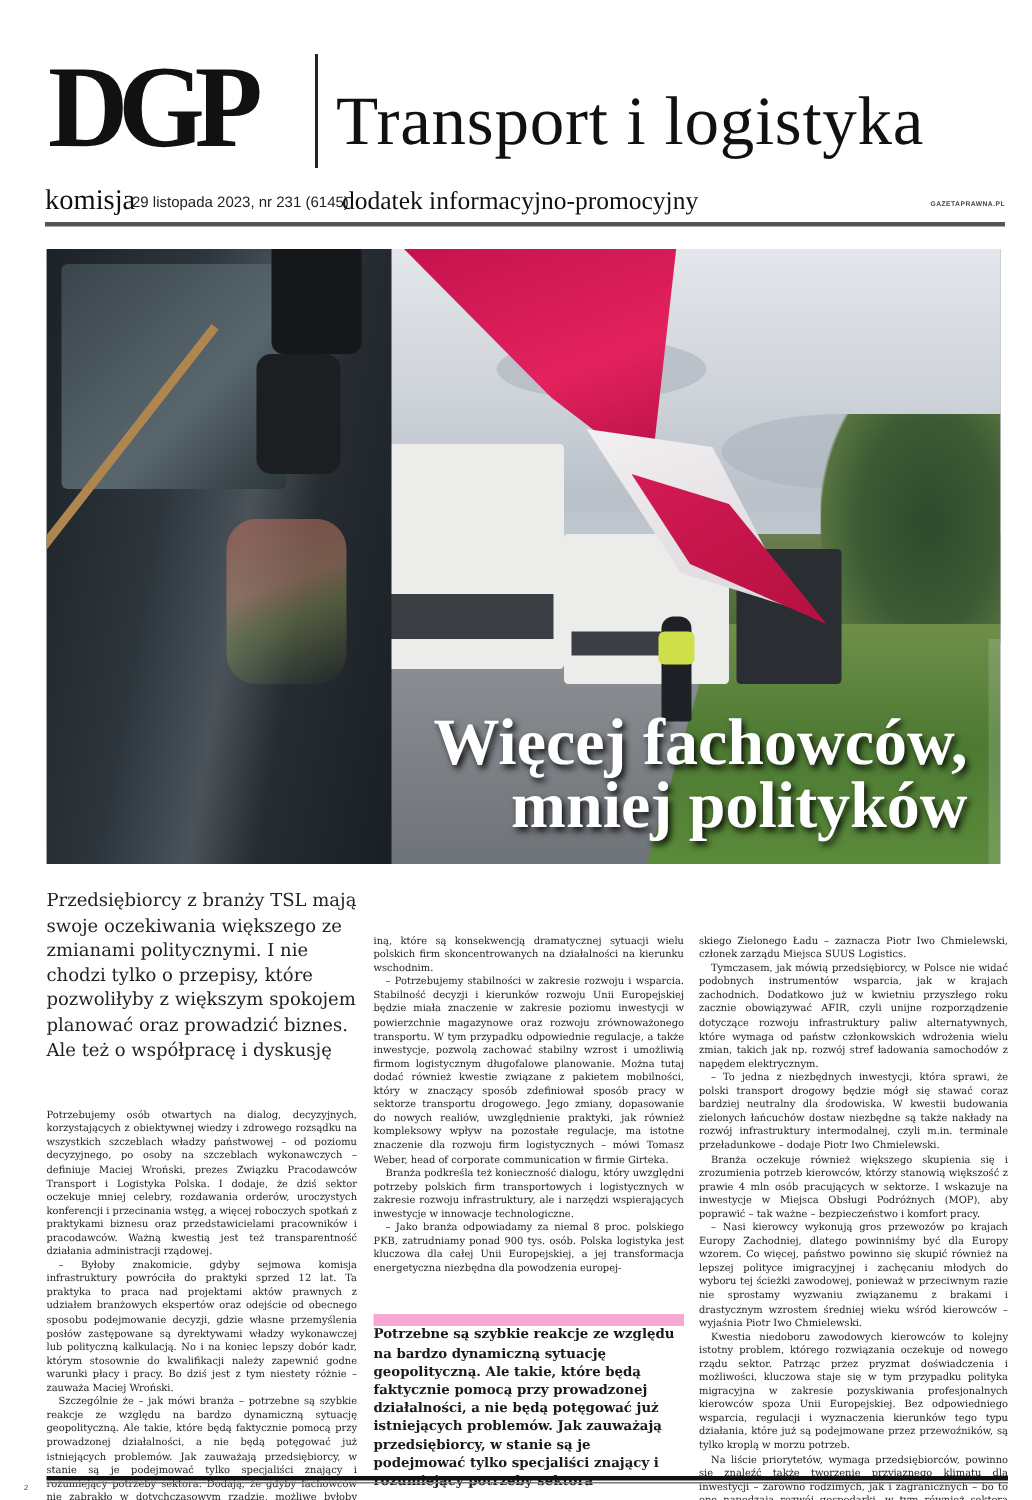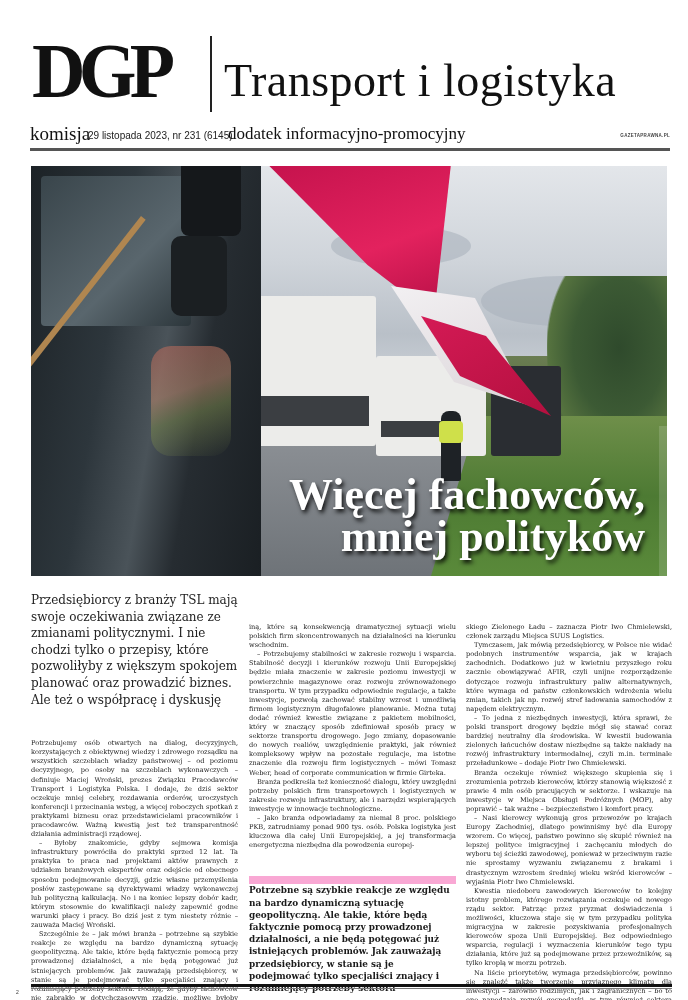--- a/index.html
+++ b/index.html
@@ -112,21 +112,21 @@
   <div class="pole"></div>
   <div class="credit-strip"></div>
 
   <h1 class="headline">
     <span>Więcej fachowców,</span>
     <span>mniej polityków</span>
   </h1>
 </div>
 
 <section class="col col1">
-  <p class="lead">Przedsiębiorcy z branży TSL mają swoje oczekiwania związane ze zmianami politycznymi. I nie chodzi tylko o przepisy, które pozwoliłyby z większym spokojem planować oraz prowadzić biznes. Ale też o współpracę i dyskusję</p>
+  <p class="lead">Przedsiębiorcy z branży TSL mają swoje oczekiwania większego ze zmianami politycznymi. I nie chodzi tylko o przepisy, które pozwoliłyby z większym spokojem planować oraz prowadzić biznes. Ale też o współpracę i dyskusję</p>
   <p class="para first">Potrzebujemy osób otwartych na dialog, decyzyjnych, korzystających z obiektywnej wiedzy i zdrowego rozsądku na wszystkich szczeblach władzy państwowej – od poziomu decyzyjnego, po osoby na szczeblach wykonawczych – definiuje Maciej Wroński, prezes Związku Pracodawców Transport i Logistyka Polska. I dodaje, że dziś sektor oczekuje mniej celebry, rozdawania orderów, uroczystych konferencji i przecinania wstęg, a więcej roboczych spotkań z praktykami biznesu oraz przedstawicielami pracowników i pracodawców. Ważną kwestią jest też transparentność działania administracji rządowej.</p>
   <p class="para">– Byłoby znakomicie, gdyby sejmowa komisja infrastruktury powróciła do praktyki sprzed 12 lat. Ta praktyka to praca nad projektami aktów prawnych z udziałem branżowych ekspertów oraz odejście od obecnego sposobu podejmowanie decyzji, gdzie własne przemyślenia posłów zastępowane są dyrektywami władzy wykonawczej lub polityczną kalkulacją. No i na koniec lepszy dobór kadr, którym stosownie do kwalifikacji należy zapewnić godne warunki płacy i pracy. Bo dziś jest z tym niestety różnie – zauważa Maciej Wroński.</p>
   <p class="para">Szczególnie że – jak mówi branża – potrzebne są szybkie reakcje ze względu na bardzo dynamiczną sytuację geopolityczną. Ale takie, które będą faktycznie pomocą przy prowadzonej działalności, a nie będą potęgować już istniejących problemów. Jak zauważają przedsiębiorcy, w stanie są je podejmować tylko specjaliści znający i rozumiejący potrzeby sektora. Dodają, że gdyby fachowców nie zabrakło w dotychczasowym rządzie, możliwe byłoby uniknięcie m.in. obecnych protestów na granicy z Ukra-</p>
 </section>
 
 <section class="col col2">
   <p class="para first">iną, które są konsekwencją dramatycznej sytuacji wielu polskich firm skoncentrowanych na działalności na kierunku wschodnim.</p>
   <p class="para">– Potrzebujemy stabilności w zakresie rozwoju i wsparcia. Stabilność decyzji i kierunków rozwoju Unii Europejskiej będzie miała znaczenie w zakresie poziomu inwestycji w powierzchnie magazynowe oraz rozwoju zrównoważonego transportu. W tym przypadku odpowiednie regulacje, a także inwestycje, pozwolą zachować stabilny wzrost i umożliwią firmom logistycznym długofalowe planowanie. Można tutaj dodać również kwestie związane z pakietem mobilności, który w znaczący sposób zdefiniował sposób pracy w sektorze transportu drogowego. Jego zmiany, dopasowanie do nowych realiów, uwzględnienie praktyki, jak również kompleksowy wpływ na pozostałe regulacje, ma istotne znaczenie dla rozwoju firm logistycznych – mówi Tomasz Weber, head of corporate communication w firmie Girteka.</p>
   <p class="para">Branża podkreśla też konieczność dialogu, który uwzględni potrzeby polskich firm transportowych i logistycznych w zakresie rozwoju infrastruktury, ale i narzędzi wspierających inwestycje w innowacje technologiczne.</p>
   <p class="para">– Jako branża odpowiadamy za niemal 8 proc. polskiego PKB, zatrudniamy ponad 900 tys. osób. Polska logistyka jest kluczowa dla całej Unii Europejskiej, a jej transformacja energetyczna niezbędna dla powodzenia europej-</p>

